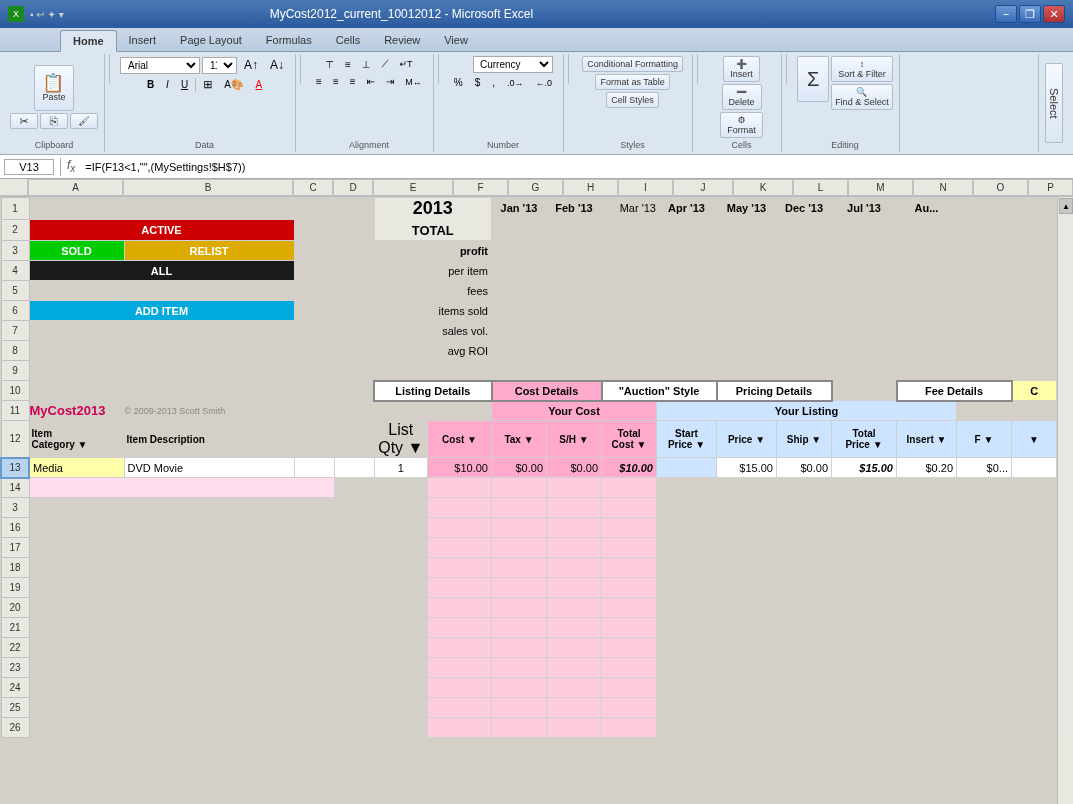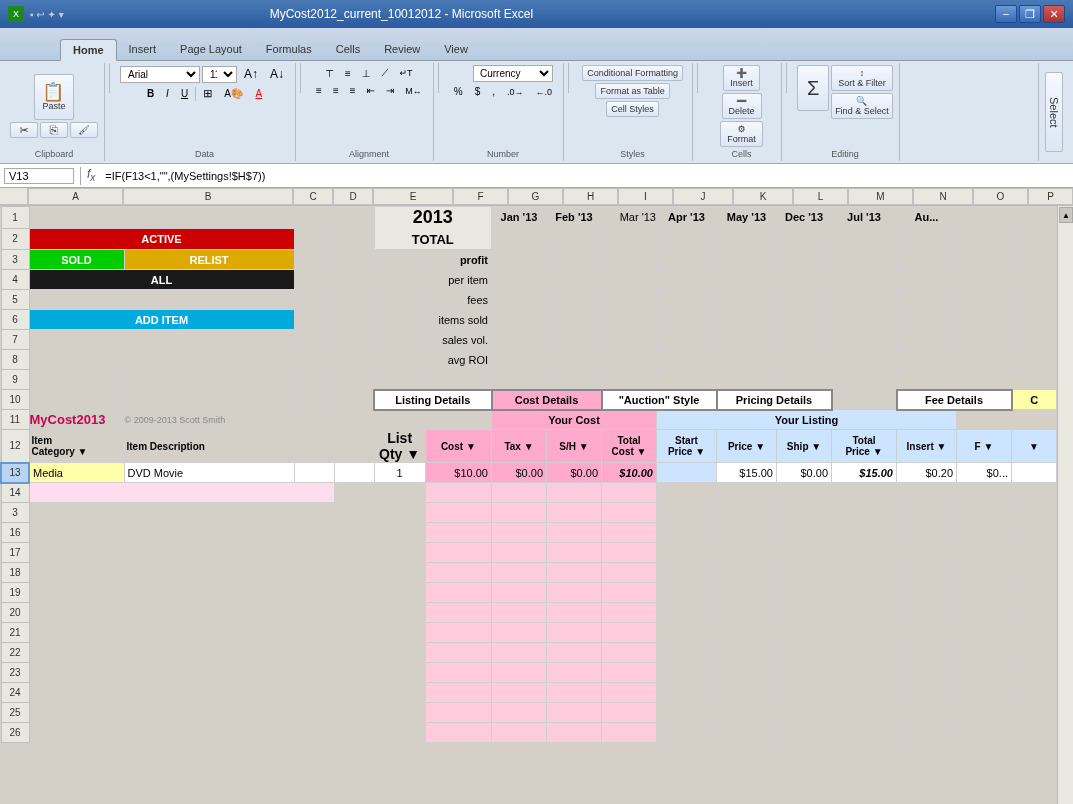--- a/index.html
+++ b/index.html
@@ -17,35 +17,35 @@
       font-size: 12px;
     }
     .title-bar-left { display: flex; align-items: center; gap: 6px; }
     .title-bar-icon { width: 16px; height: 16px; background: #1a8a1a; border-radius: 2px; display: flex; align-items: center; justify-content: center; font-size: 9px; color: white; }
     .title-bar-controls { display: flex; gap: 2px; }
     .tb-btn { width: 22px; height: 18px; background: linear-gradient(to bottom, #6a9ad5, #3a6ab5); border: 1px solid #1a4a95; color: white; font-size: 11px; cursor: pointer; display: flex; align-items: center; justify-content: center; border-radius: 2px; }
     .tb-btn.close { background: linear-gradient(to bottom, #d45a5a, #b03030); }
 
     
     .ribbon { background: #dce6f1; border-bottom: 1px solid #aaa; }
-    .ribbon-tabs { display: flex; background: linear-gradient(to bottom, #ccd8ea, #b8ccdf); border-bottom: 1px solid #8899aa; padding-top: 11px; padding-left: 60px; }
+    .ribbon-tabs { display: flex; background: linear-gradient(to bottom, #ccd8ea, #b8ccdf); border-bottom: 1px solid #8899aa; padding-top: 2px; padding-left: 60px; }
     .ribbon-tab { padding: 4px 12px; font-size: 11px; cursor: pointer; border-radius: 3px 3px 0 0; color: #333; }
     .ribbon-tab.active { background: #dce6f1; border: 1px solid #8899aa; border-bottom: 1px solid #dce6f1; margin-bottom: -1px; font-weight: bold; }
     .ribbon-content { display: flex; align-items: stretch; padding: 2px 4px; gap: 2px; background: #dce6f1; min-height: 68px; }
     .ribbon-group { display: flex; flex-direction: column; border-right: 1px solid #b0bec8; padding: 2px 6px; min-width: 50px; align-items: center; }
     .ribbon-group-label { font-size: 9px; color: #555; margin-top: auto; padding-top: 2px; }
     .ribbon-group-content { display: flex; gap: 2px; flex-wrap: wrap; align-items: center; flex: 1; }
     .rb-btn { background: linear-gradient(to bottom, #f5f9ff, #dce6f5); border: 1px solid #b0bcc8; border-radius: 2px; cursor: pointer; padding: 2px 4px; font-size: 10px; display: flex; flex-direction: column; align-items: center; justify-content: center; color: #333; }
     .rb-btn-large { height: 50px; min-width: 36px; }
     .rb-btn-small { height: 16px; min-width: 28px; font-size: 9px; }
     .rb-icon { font-size: 18px; line-height: 1; }
 
     
     .formula-bar { display: flex; align-items: center; background: white; border-bottom: 1px solid #aaa; padding: 2px 4px; gap: 4px; height: 24px; }
-    .cell-ref { width: 70px; border: 1px solid #aaa; padding: 1px 4px; font-size: 11px; background: white; }
+    .cell-ref { width: 50px; border: 1px solid #aaa; padding: 1px 4px; font-size: 11px; background: white; text-align: center; }
     .formula-divider { width: 1px; height: 18px; background: #aaa; margin: 0 2px; }
     .formula-input { flex: 1; border: none; outline: none; font-size: 11px; padding: 1px 4px; }
 
     
     .font-combo { border: 1px solid #aaa; padding: 1px 3px; font-size: 10px; background: white; width: 80px; }
     .size-combo { border: 1px solid #aaa; padding: 1px 3px; font-size: 10px; background: white; width: 35px; }
     .fmt-btn { border: 1px solid transparent; padding: 1px 4px; cursor: pointer; font-size: 10px; background: transparent; border-radius: 2px; }
     .fmt-btn.bold { font-weight: bold; }
     .fmt-btn.italic { font-style: italic; }
     .fmt-btn.underline { text-decoration: underline; }
@@ -473,21 +473,21 @@
             <td style="border:1px solid #d0d0d0;"></td>
             <td style="border:1px solid #d0d0d0;"></td>
           </tr>
 
           <tr>
             <td class="rh">12</td>
             <td style="border:1px solid #d0d0d0; font-weight:bold; height:20px; font-size:10px; padding:1px 2px;">Item<br>Category ▼</td>
             <td style="border:1px solid #d0d0d0; font-weight:bold; font-size:10px; padding:1px 2px;">Item Description</td>
             <td style="border:1px solid #d0d0d0;"></td>
             <td style="border:1px solid #d0d0d0;"></td>
-            <td style="border:1px solid #d0d0d0; font-weight:bold; text-align:center; font-size:14px;">List<br>Qty ▼</td>
+            <td style="border:1px solid #d0d0d0; font-weight:normal; text-align:center; font-size:16px;">List<br>Qty ▼</td>
             <td style="border:1px solid #d0d0d0; background:#ffaacc; font-weight:bold; text-align:center; font-size:10px;">Cost ▼</td>
             <td style="border:1px solid #d0d0d0; background:#ffaacc; font-weight:bold; text-align:center; font-size:10px;">Tax ▼</td>
             <td style="border:1px solid #d0d0d0; background:#ffaacc; font-weight:bold; text-align:center; font-size:10px;">S/H ▼</td>
             <td style="border:1px solid #d0d0d0; background:#ffaacc; font-weight:bold; text-align:center; font-size:10px;">Total<br>Cost ▼</td>
             <td style="border:1px solid #d0d0d0; background:#cce4ff; font-weight:bold; text-align:center; font-size:10px;">Start<br>Price ▼</td>
             <td style="border:1px solid #d0d0d0; background:#cce4ff; font-weight:bold; text-align:center; font-size:10px;">Price ▼</td>
             <td style="border:1px solid #d0d0d0; background:#cce4ff; font-weight:bold; text-align:center; font-size:10px;">Ship ▼</td>
             <td style="border:1px solid #d0d0d0; background:#cce4ff; font-weight:bold; text-align:center; font-size:10px;">Total<br>Price ▼</td>
             <td style="border:1px solid #d0d0d0; background:#cce4ff; font-weight:bold; text-align:center; font-size:10px;">Insert ▼</td>
             <td style="border:1px solid #d0d0d0; background:#cce4ff; font-weight:bold; text-align:center; font-size:10px;">F ▼</td>

